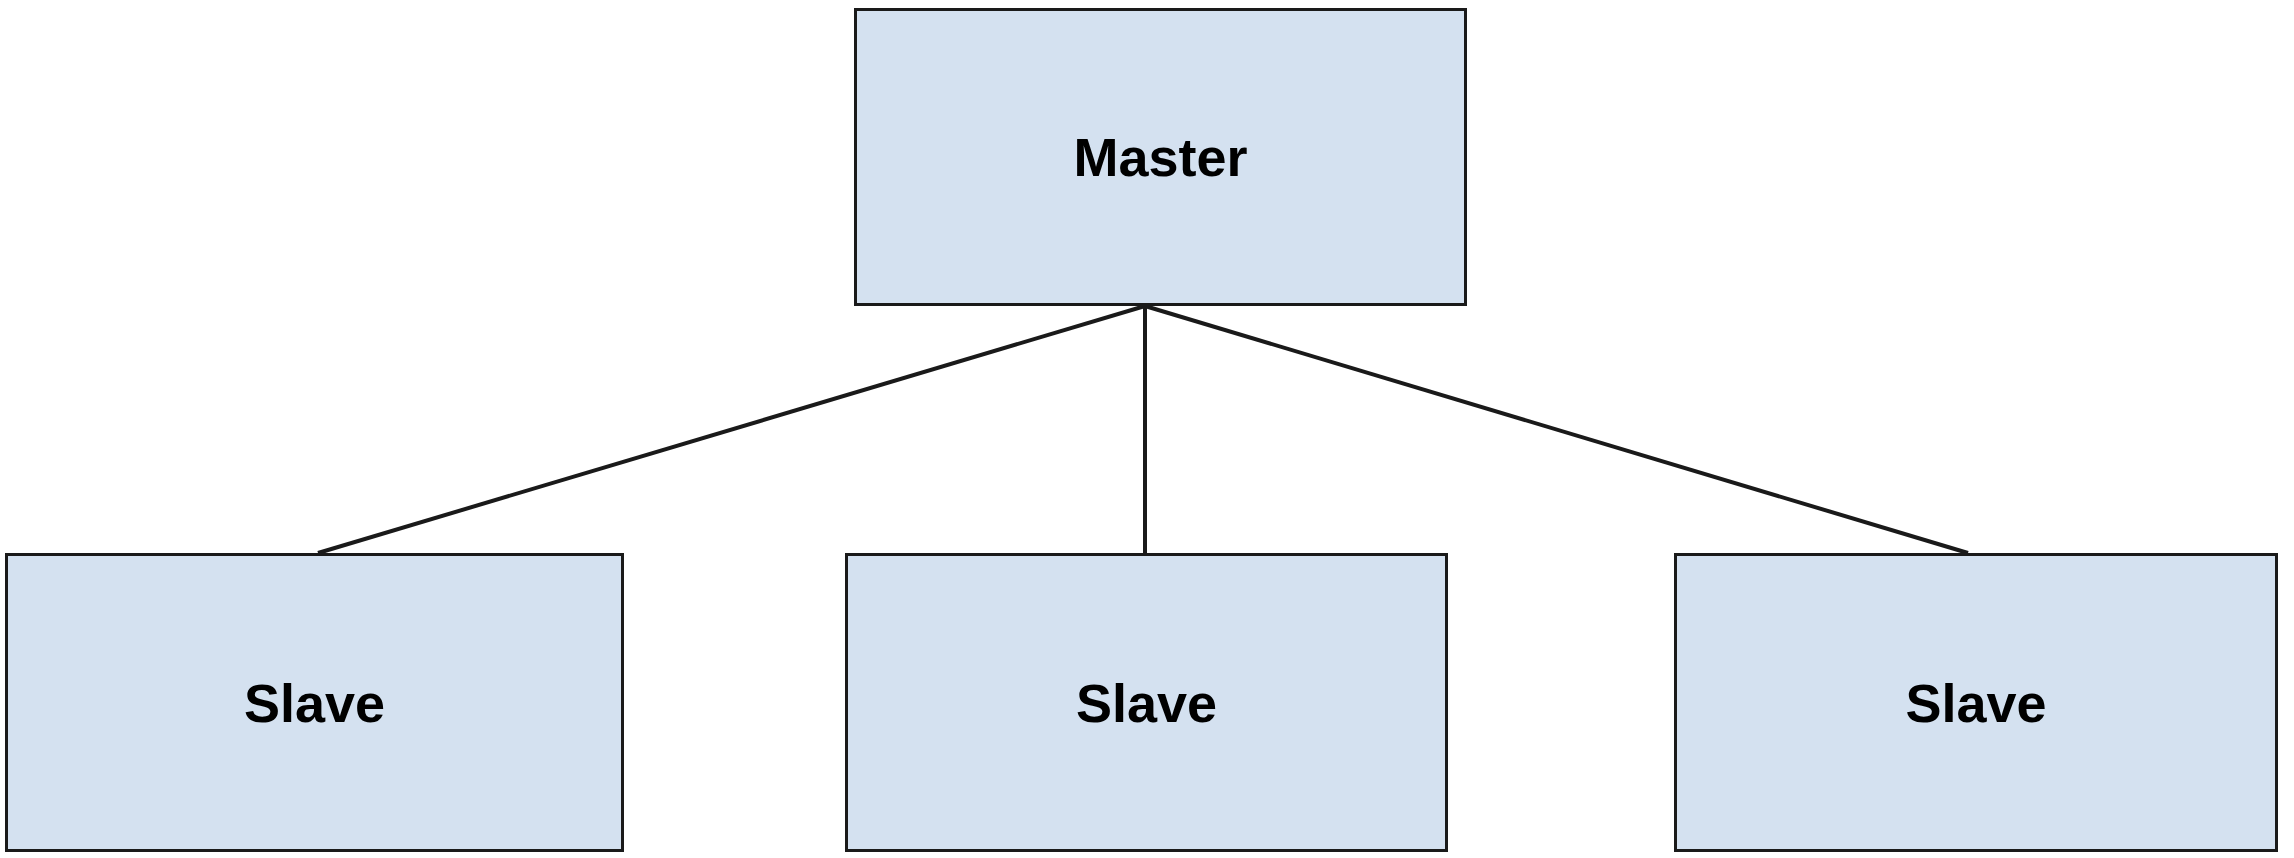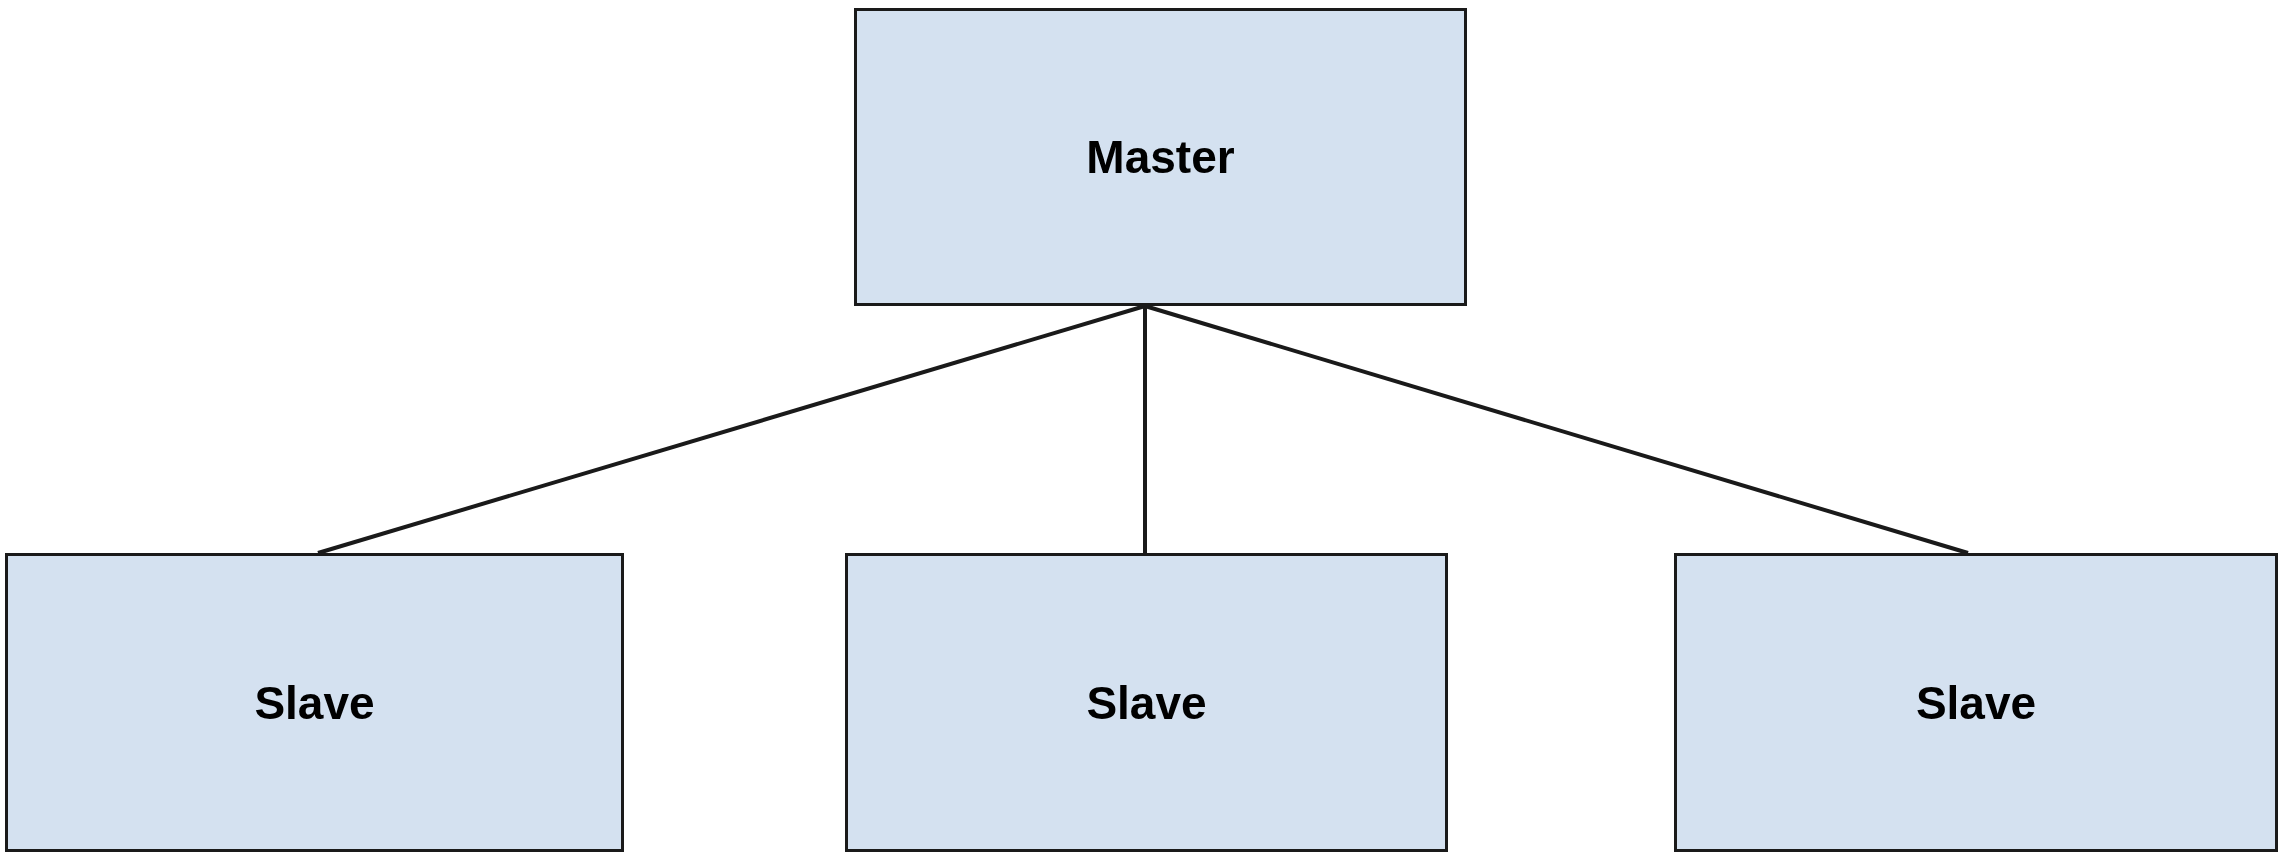--- a/index.html
+++ b/index.html
@@ -30,21 +30,21 @@
     background: #d4e1f0;
     border: 3px solid #1a1a1a;
     display: flex;
     align-items: center;
     justify-content: center;
     z-index: 2;
   }
   .node-label {
     font-family: "Liberation Sans", "DejaVu Sans", sans-serif;
     font-weight: bold;
-    font-size: 46px;
+    font-size: 54px;
     line-height: 1;
     color: #000000;
     letter-spacing: 0px;
     white-space: nowrap;
     user-select: none;
   }
   #node-master {
     left: 854px;
     top: 8px;
     width: 613px;

